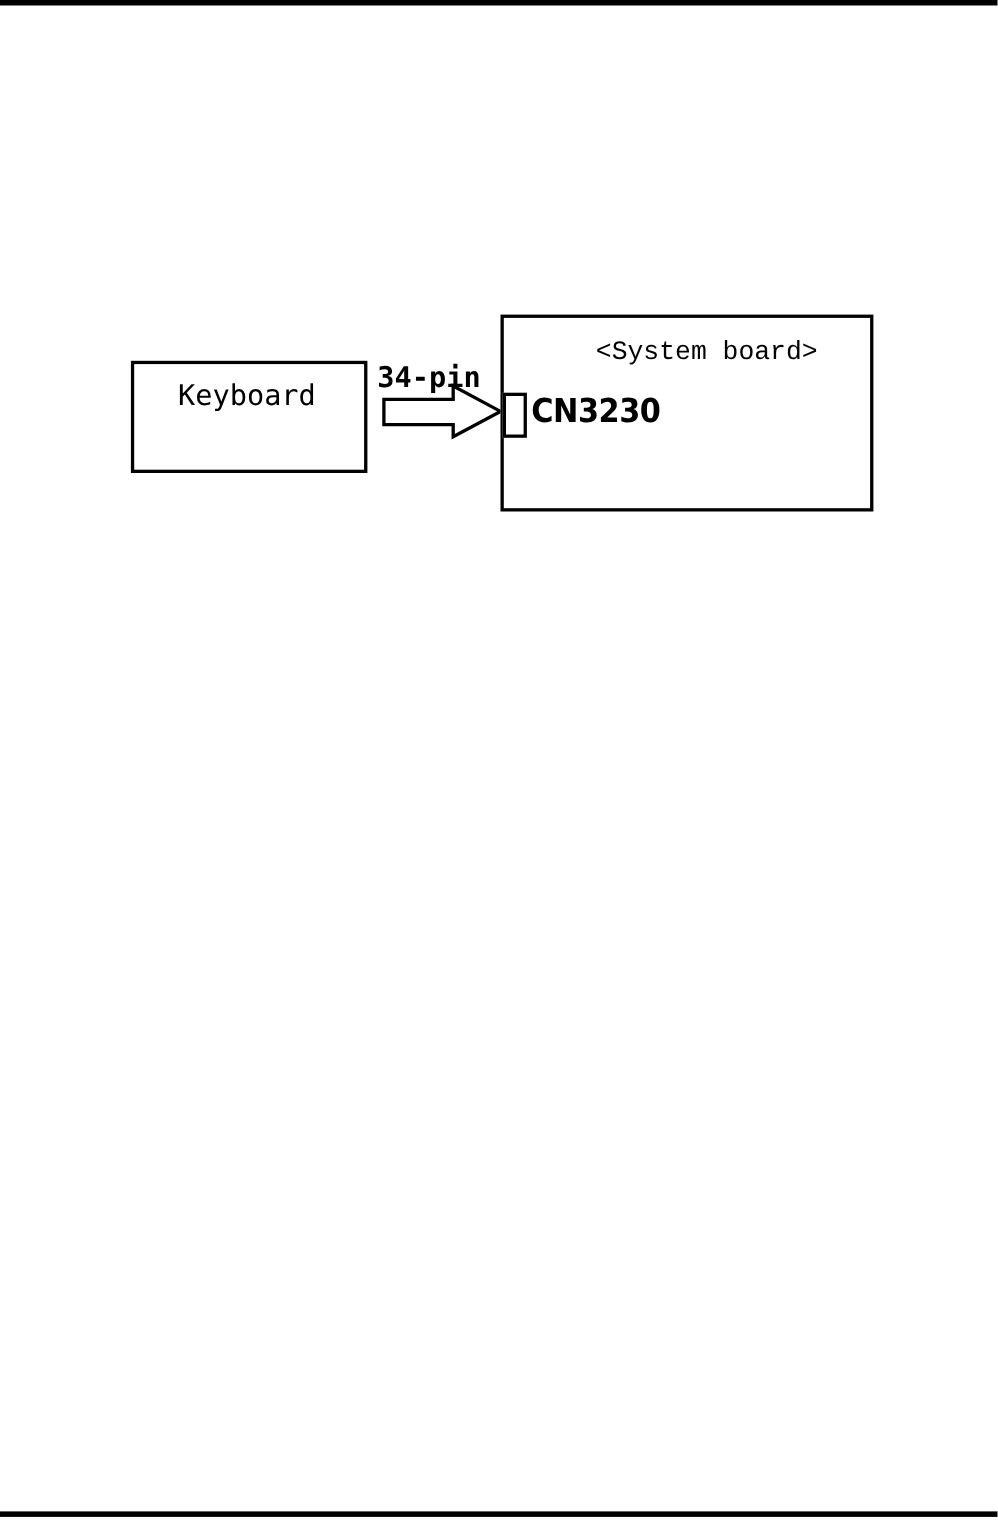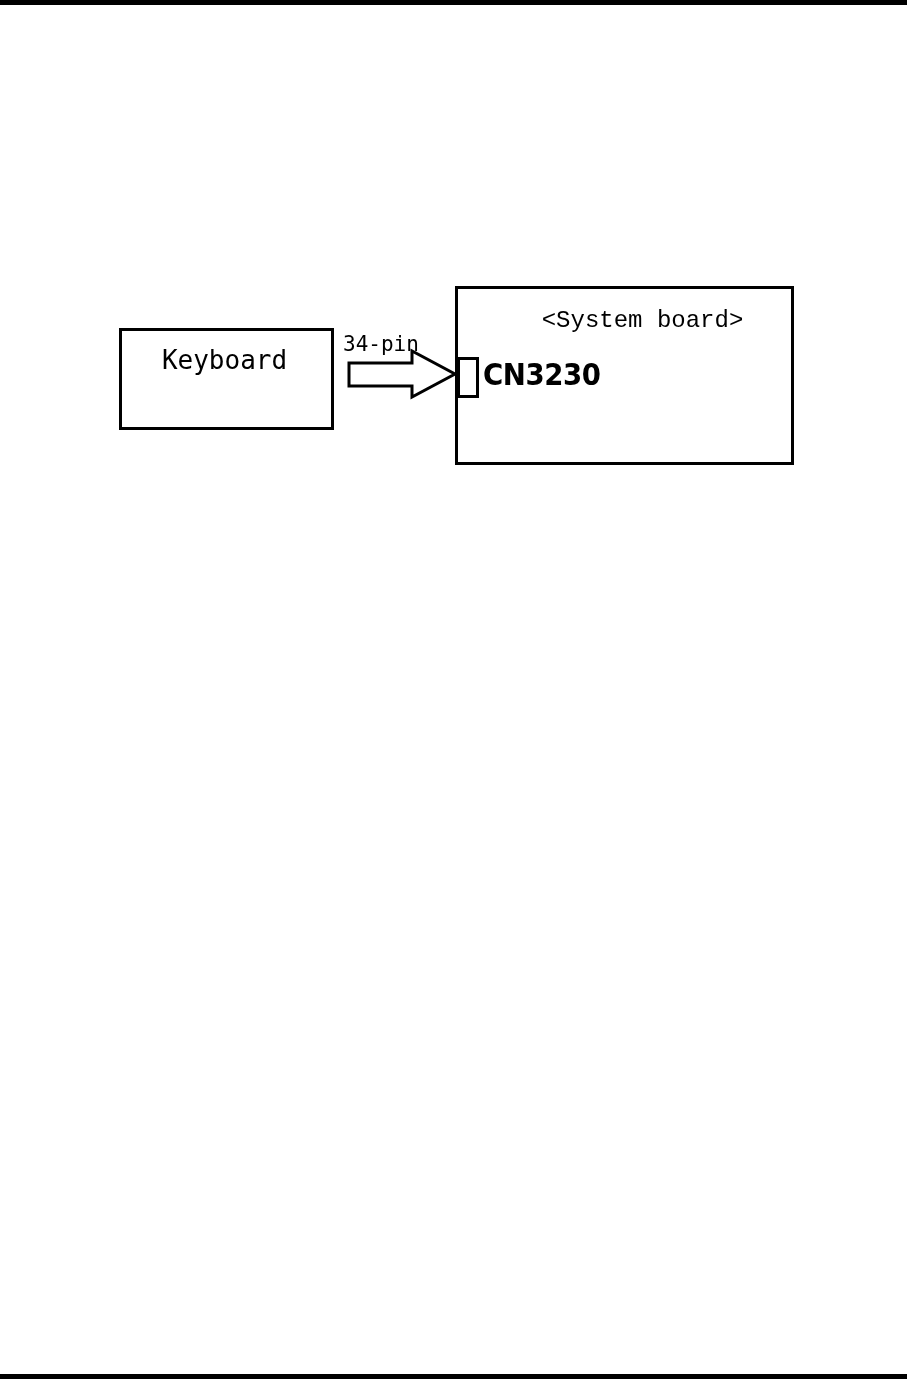--- a/index.html
+++ b/index.html
@@ -65,23 +65,24 @@
     letter-spacing: 0px;
     white-space: nowrap;
   }
 
   
   .pin-label {
     position: absolute;
     left: 343px;
     top: 332px;
     font-family: "DejaVu Sans Mono", monospace;
-    font-size: 21px;
+    font-size: 26px;
     line-height: 25px;
     white-space: nowrap;
+    font-weight: bold;
   }
 
   
   .arrow-svg {
     position: absolute;
     left: 344px;
     top: 346px;
     width: 116px;
     height: 56px;
     overflow: visible;

